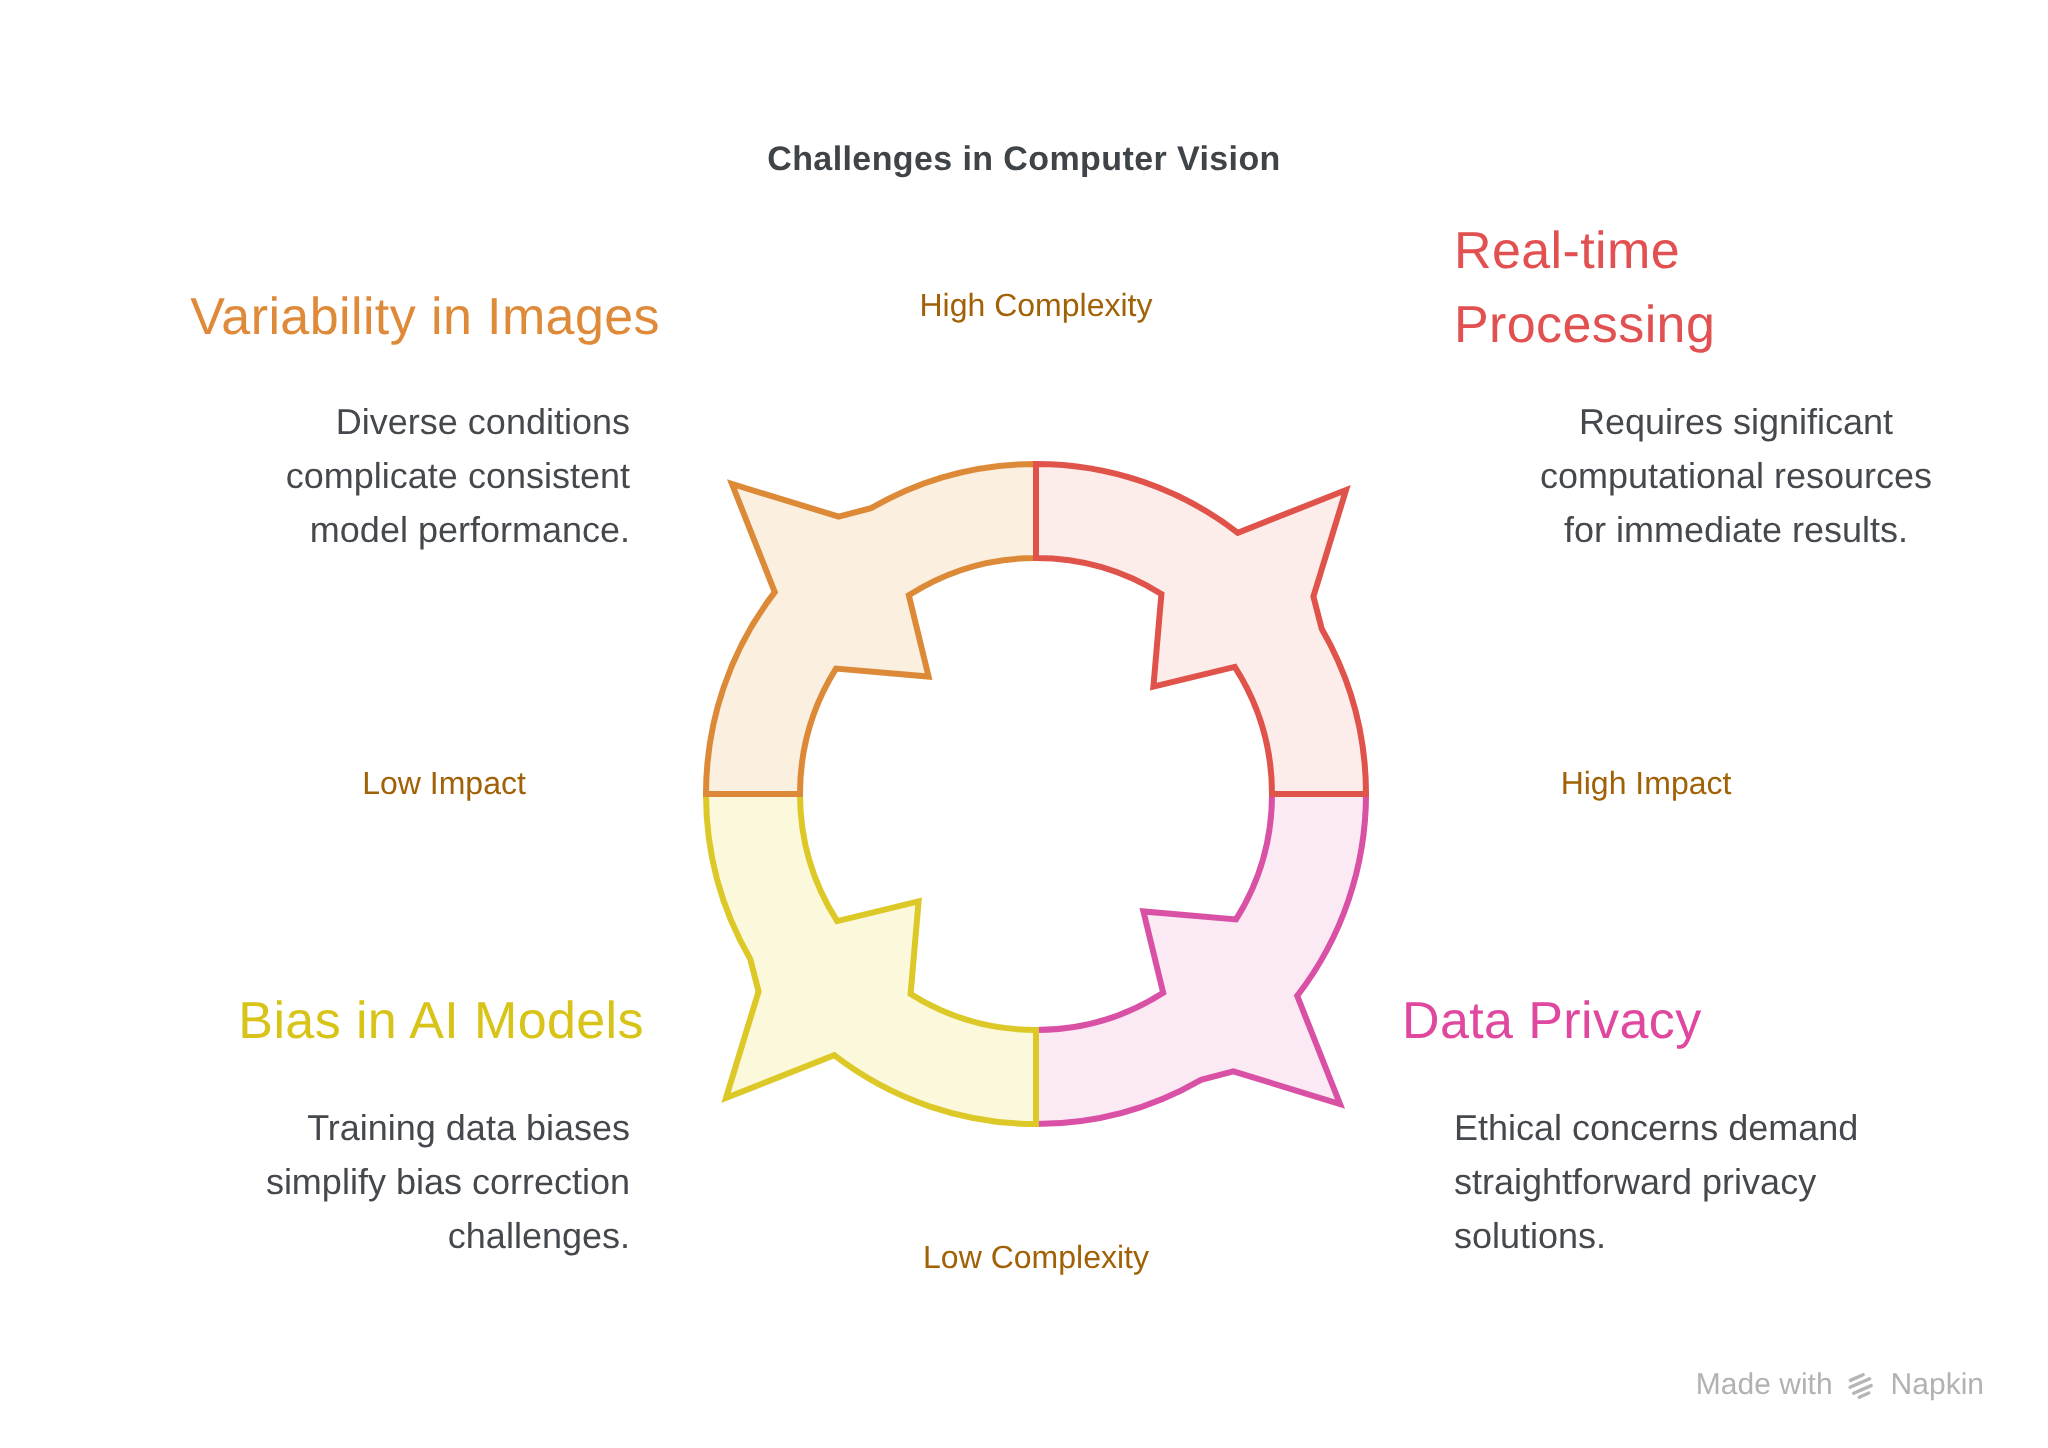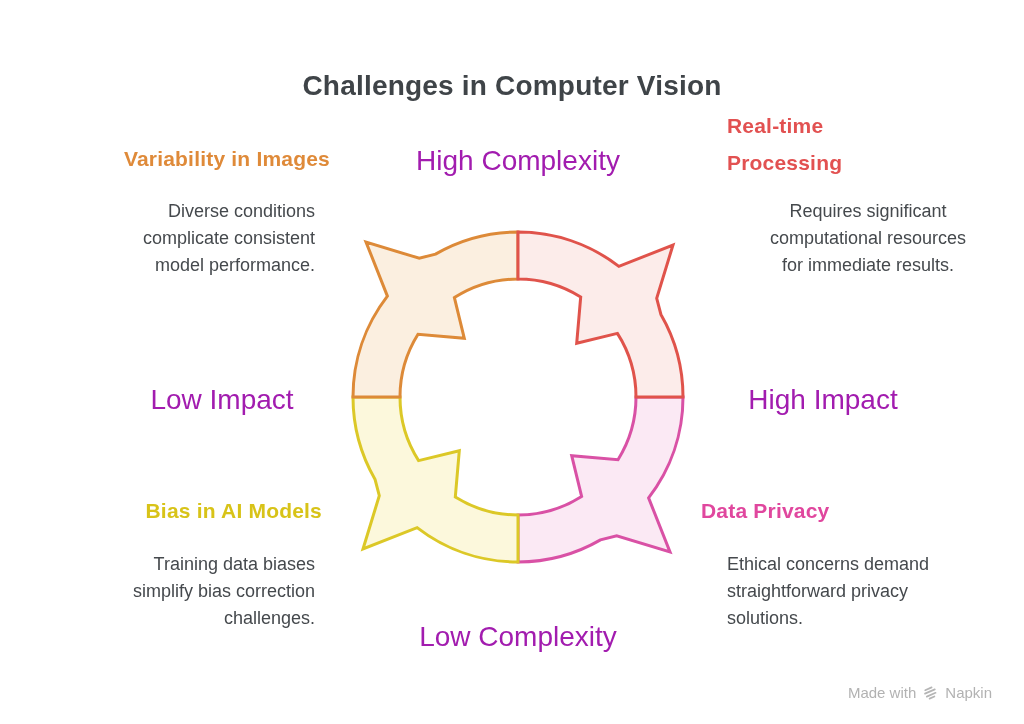--- a/index.html
+++ b/index.html
@@ -4,34 +4,34 @@
 <style>
   * { margin: 0; padding: 0; box-sizing: border-box; }
   html, body { width: 1024px; height: 724px; background: #ffffff; overflow: hidden; }
   body { font-family: "Liberation Sans", sans-serif; position: relative; color: #45494d; }
 
   .abs { position: absolute; }
 
   .page-title {
     left: 0; right: 0; top: 70px;
     text-align: center;
-    font-size: 28px; font-weight: 700; color: #3f4448;
+    font-size: 17px; font-weight: 700; color: #3f4448;
     letter-spacing: 0.2px;
   }
 
   .axis-label {
-    font-size: 28px; color: #a21caf; text-align: center; white-space: nowrap;
+    font-size: 16px; color: #a16207; text-align: center; white-space: nowrap;
   }
   .axis-top    { left: 368px; width: 300px; top: 145px; }
   .axis-bottom { left: 368px; width: 300px; top: 621px; }
   .axis-left   { left: 122px; width: 200px; top: 384px; }
   .axis-right  { left: 723px; width: 200px; top: 384px; }
 
   .quad-heading {
-    font-size: 21px; font-weight: 700; line-height: 37px;
+    font-size: 26px; font-weight: 400; line-height: 37px;
     white-space: pre-line; letter-spacing: 0.2px;
   }
   .quad-body {
     font-size: 18px; line-height: 27px; color: #45494d; white-space: pre-line;
   }
   .align-right { text-align: right; }
   .align-left  { text-align: left; }
 
   .tl-heading { left: 30px;  width: 300px; top: 140px; }
   .tl-body    { left: 30px;  width: 285px; top: 198px; }

